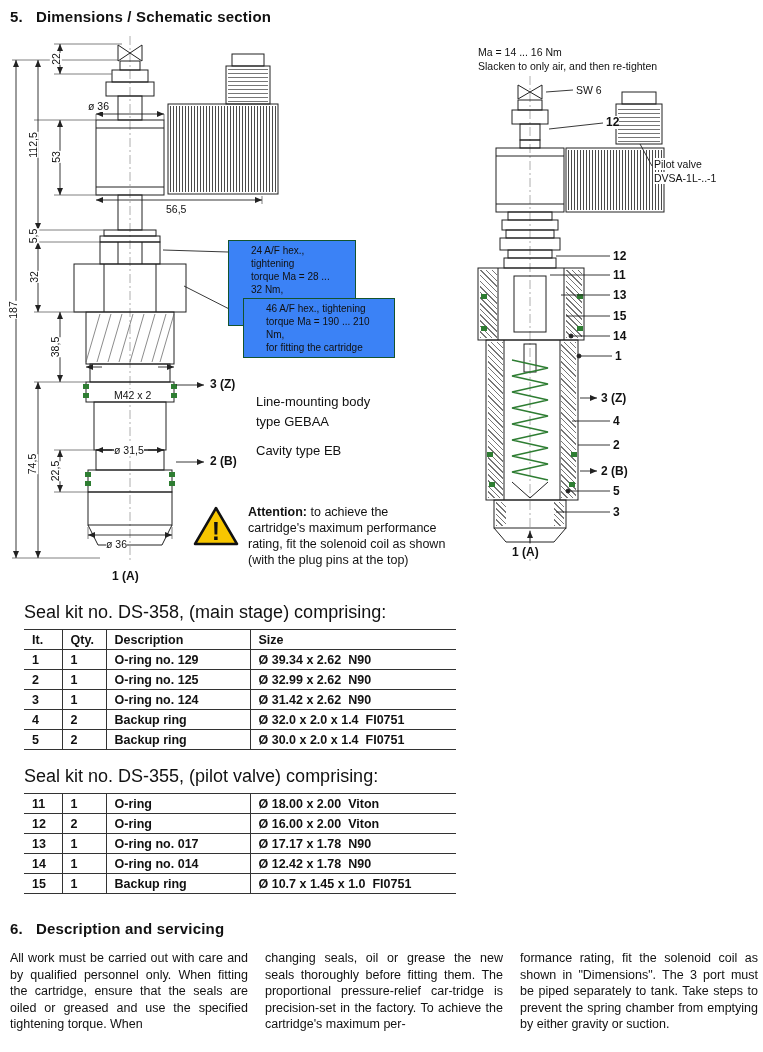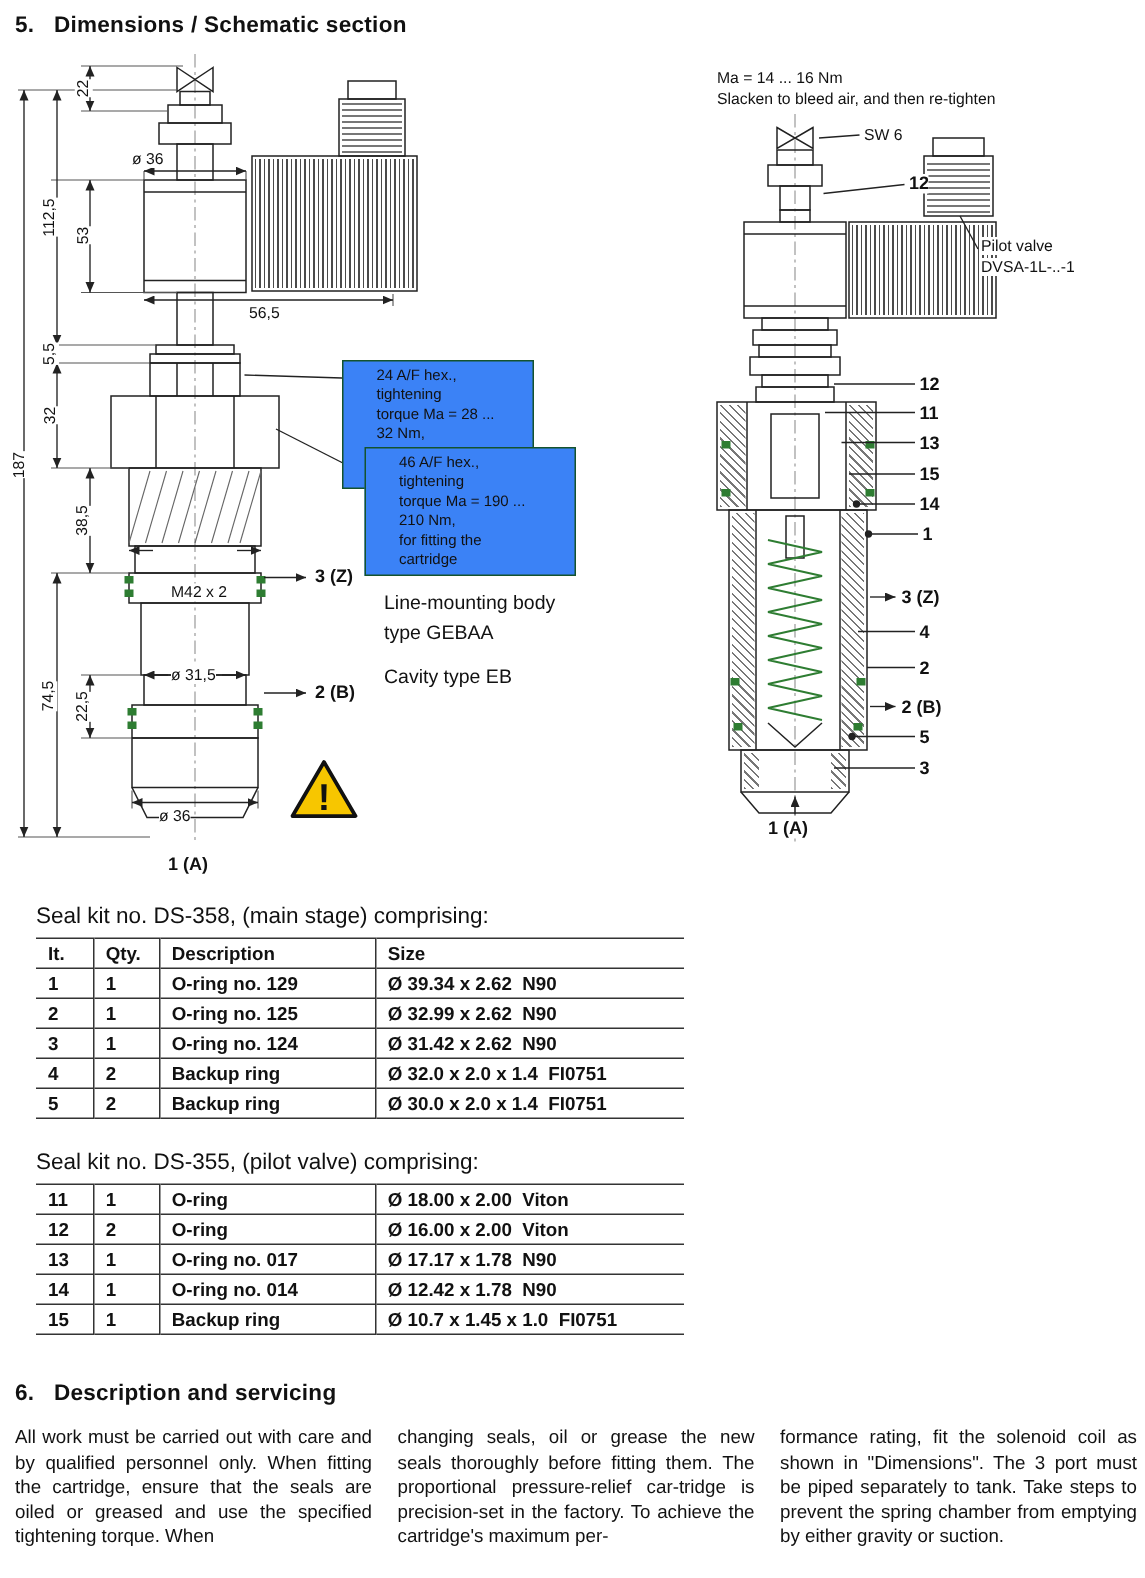--- a/index.html
+++ b/index.html
@@ -21,21 +21,21 @@
   .vdim { transform:rotate(-90deg); }
   .part { font-size:12px; font-weight:bold; line-height:13px; }
   .note { font-size:13px; background:transparent; }
   .att { font-size:12.5px; line-height:16px; }
   .b { font-weight:bold; }
 
   .callout { position:absolute; z-index:4; border:1px solid #14532d; background:#3b82f6;
              font-size:10px; line-height:13px; padding:3px 22px; }
 
   .seal-block { position:absolute; left:24px; }
-  .tbl-caption { font-size:15px; margin-bottom:6px; }
+  .tbl-caption { font-size:18px; margin-bottom:6px; }
   table.seal { border-collapse:collapse; font-size:12.5px; }
   table.seal tr { border-top:1px solid #333; border-bottom:1px solid #333; }
   table.seal th, table.seal td { border-right:1px solid #333; padding:2px 8px; text-align:left;
                                  font-weight:bold; height:20px; }
   table.seal th:last-child, table.seal td:last-child { border-right:none; }
   .c-it { width:38px; } .c-qty { width:44px; } .c-desc { width:144px; } .c-size { width:206px; }
 
   #sec6 { position:absolute; left:10px; top:920px; width:748px; }
   #sec6 .cols { display:flex; gap:17px; margin-top:13px; }
   #sec6 .col { width:238px; text-align:justify; font-size:12.5px; line-height:16.5px; }
@@ -252,35 +252,38 @@
   <div class="lbl" style="left:106px; top:508px;">ø 36</div>
   <div class="lbl part" style="left:210px; top:348px;">3 (Z)</div>
   <div class="lbl part" style="left:210px; top:425px;">2 (B)</div>
   <div class="lbl part" style="left:112px; top:540px;">1 (A)</div>
 
   <div class="callout" style="left:228px; top:210px; width:128px;">
     <div>24 A/F hex., tightening</div>
     <div>torque Ma = 28 ... 32 Nm,</div>
     <div>for fitting the cartridge</div>
   </div>
-  <div class="callout" style="left:243px; top:268px; width:141px;">
+  <div class="callout" style="left:243px; top:268px; width:152px;">
     <div>46 A/F hex., tightening</div>
     <div>torque Ma = 190 ... 210 Nm,</div>
     <div>for fitting the cartridge</div>
   </div>
 
   <div class="lbl note" style="left:256px; top:362px; line-height:20px;">
     <div>Line-mounting body</div>
     <div>type GEBAA</div>
   </div>
   <div class="lbl note" style="left:256px; top:415px;">Cavity type EB</div>
 
+  <div class="lbl att" style="left:248px; top:474px; width:200px; white-space:normal; background:transparent;">
+    <span class="b">Attention:</span><span> to achieve the cartridge's maximum performance rating, fit the solenoid coil as shown (with the plug pins at the top)</span>
+  </div>
 
   <div class="lbl" style="left:478px; top:16px;">Ma = 14 ... 16 Nm</div>
-  <div class="lbl" style="left:478px; top:30px;">Slacken to bleed air, and then re-tighten</div>
+  <div class="lbl" style="left:478px; top:30px;">Slacken to only air, and then re-tighten</div>
   <div class="lbl" style="left:576px; top:54px;">SW 6</div>
   <div class="lbl part" style="left:606px; top:86px;">12</div>
   <div class="lbl" style="left:654px; top:128px;">Pilot valve</div>
   <div class="lbl" style="left:654px; top:142px;">DVSA-1L-..-1</div>
   <div class="lbl part" style="left:613px; top:220px;">12</div>
   <div class="lbl part" style="left:613px; top:239px;">11</div>
   <div class="lbl part" style="left:613px; top:259px;">13</div>
   <div class="lbl part" style="left:613px; top:280px;">15</div>
   <div class="lbl part" style="left:613px; top:300px;">14</div>
   <div class="lbl part" style="left:615px; top:320px;">1</div>

